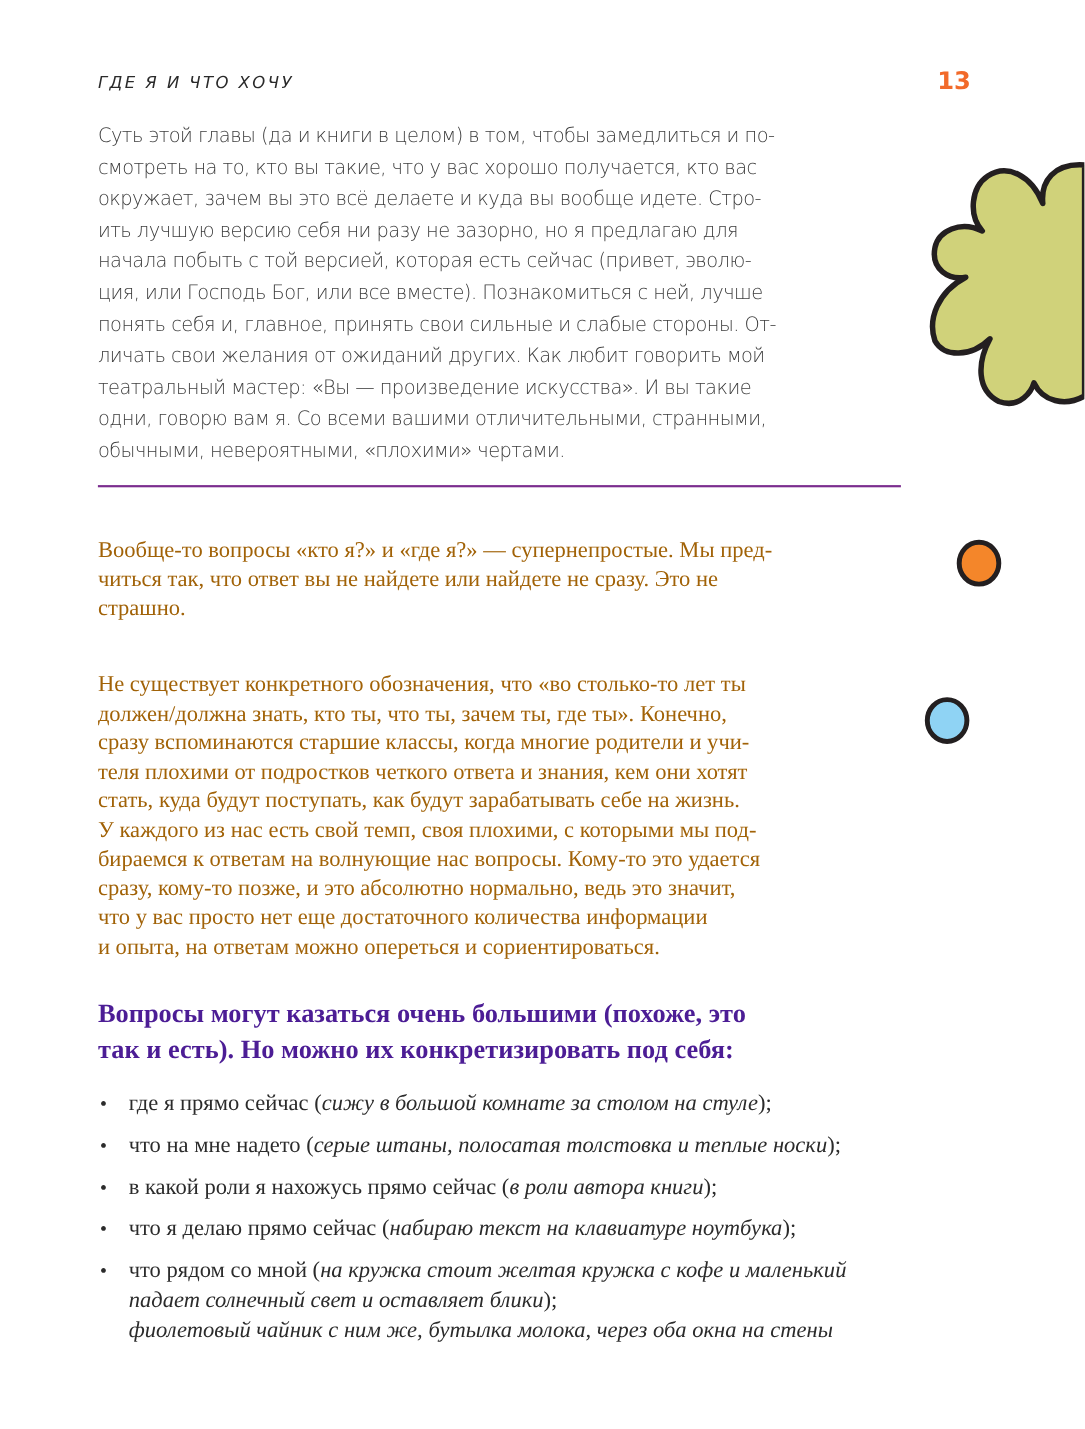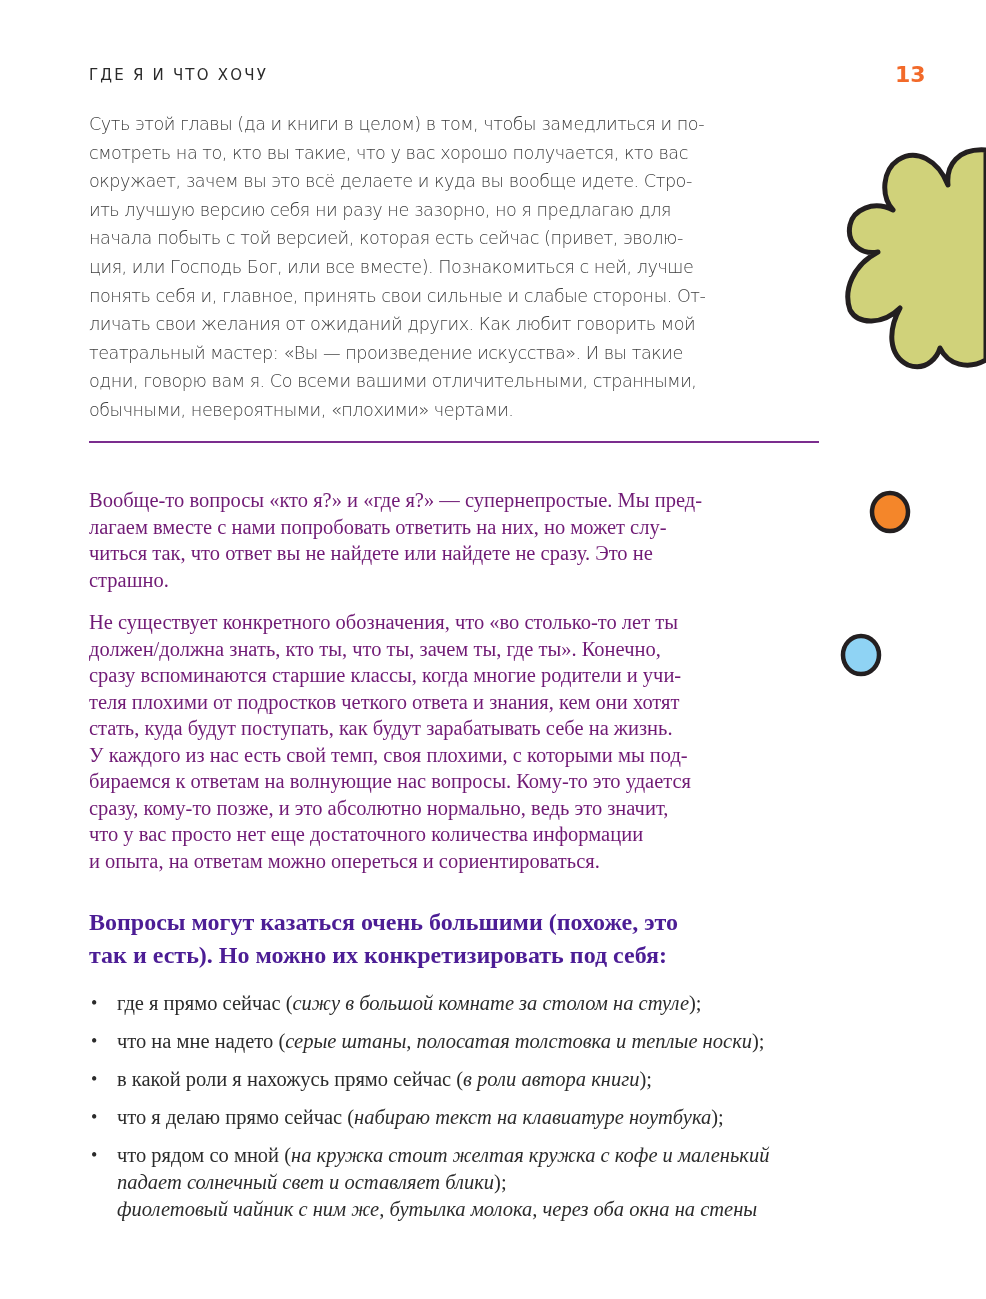--- a/index.html
+++ b/index.html
@@ -1,41 +1,41 @@
 <!DOCTYPE html>
 <html><head>
   <meta charset="utf-8">
   <style>
     html, body { margin: 0; padding: 0; background: #ffffff; }
     body { width: 986px; height: 1299px; position: relative; overflow: hidden; }
     .running-head {
       position: absolute; left: 89px; top: 66px;
       font-family: "DejaVu Sans", sans-serif; font-size: 15px; letter-spacing: 2.2px;
-      color: #2a2a2a; font-weight: normal;
+      color: #2a2a2a; font-weight: normal; font-style: italic;
     }
     .page-number {
-      position: absolute; left: 895px; top: 62px;
+      position: absolute; left: 852px; top: 62px;
       font-family: "DejaVu Sans", sans-serif; font-size: 22px; font-weight: bold;
       color: #f26a2a;
     }
     .intro {
       position: absolute; left: 89px; top: 110px; width: 735px;
       font-family: "DejaVu Sans", sans-serif; font-size: 18.2px; line-height: 28.6px;
       color: #3d3d3d; margin: 0; letter-spacing: -0.5px; font-weight: 300;
       transform: scaleX(0.97); transform-origin: left top;
     }
     .intro .line { display: block; white-space: nowrap; }
     .divider {
       position: absolute; left: 89px; top: 441px; width: 730px; height: 2px;
       background: #7b2d8e;
     }
     .body-text {
       position: absolute; left: 89px; width: 740px;
       font-family: "Liberation Serif", serif; font-size: 20.5px; line-height: 26.5px;
-      color: #701a75; margin: 0;
+      color: #a16207; margin: 0;
     }
     .body-text .line { display: block; white-space: nowrap; }
     .p1 { top: 487px; }
     .p2 { top: 609px; }
     .heading {
       position: absolute; left: 89px; top: 906px; width: 740px;
       font-family: "Liberation Serif", serif; font-size: 24px; line-height: 33px;
       font-weight: bold; color: #4c1d95; margin: 0;
     }
     .heading .line { display: block; white-space: nowrap; }
@@ -70,21 +70,20 @@
   <span class="line">личать свои желания от ожиданий других. Как любит говорить мой</span>
   <span class="line">театральный мастер: «Вы — произведение искусства». И вы такие</span>
   <span class="line">одни, говорю вам я. Со всеми вашими отличительными, странными,</span>
   <span class="line">обычными, невероятными, «плохими» чертами.</span>
 </p>
 
 <div class="divider"></div>
 
 <p class="body-text p1">
   <span class="line">Вообще-то вопросы «кто я?» и «где я?» — супернепростые. Мы пред-</span>
-  <span class="line">лагаем вместе с нами попробовать ответить на них, но может слу-</span>
   <span class="line">читься так, что ответ вы не найдете или найдете не сразу. Это не</span>
   <span class="line">страшно.</span>
 </p>
 
 <p class="body-text p2">
   <span class="line">Не существует конкретного обозначения, что «во столько-то лет ты</span>
   <span class="line">должен/должна знать, кто ты, что ты, зачем ты, где ты». Конечно,</span>
   <span class="line">сразу вспоминаются старшие классы, когда многие родители и учи-</span>
   <span class="line">теля плохими от подростков четкого ответа и знания, кем они хотят</span>
   <span class="line">стать, куда будут поступать, как будут зарабатывать себе на жизнь.</span>

